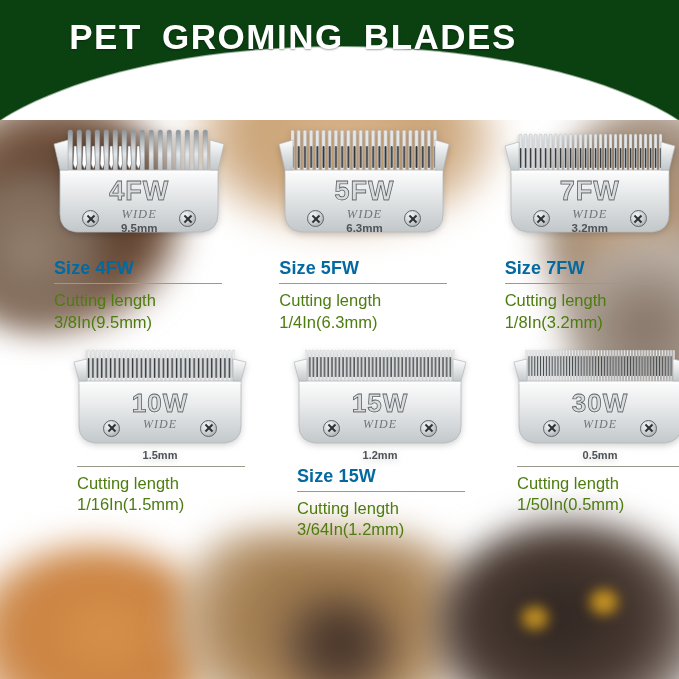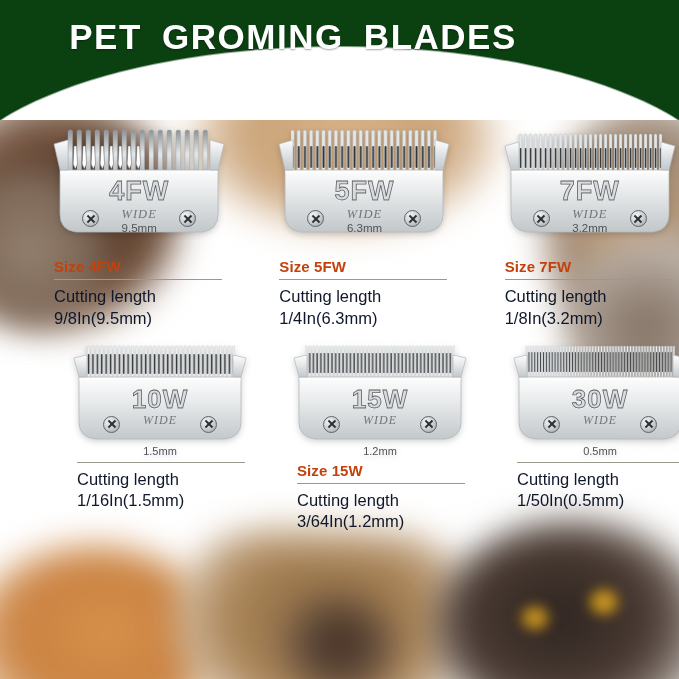--- a/index.html
+++ b/index.html
@@ -120,21 +120,21 @@
   }
   .row-2 .lbl-wide { top:69px; font-size:12px; }
 
   .lbl-mm {
     position:absolute;
     left:0; width:100%;
     text-align:center;
     top:96px;
     font-family:"Liberation Sans", sans-serif;
     font-size:11.5px;
-    font-weight:normal;
+    font-weight:bold;
     color:#4f5357;
   }
   .row-2 .lbl-mm { top:101px; font-size:11px; }
 
   .screw {
     position:absolute;
     width:17px; height:17px;
     border-radius:50%;
     background:radial-gradient(circle at 35% 30%, #f4f5f6 0%, #c9ccce 55%, #9aa0a4 100%);
     border:1.4px solid #5f6468;
@@ -154,36 +154,36 @@
     transform:translate(-50%,-50%) rotate(45deg);
   }
   .screw::after {
     width:2.1px; height:10px;
     transform:translate(-50%,-50%) rotate(-45deg);
   }
 
   
   .caption { padding-left:4px; }
   .cap-title {
-    font-size:15px;
+    font-size:18px;
     font-weight:bold;
-    color:#c2410c;
+    color:#0369a1;
     letter-spacing:0.1px;
     padding-bottom:4px;
     font-family:"Liberation Sans", sans-serif;
   }
   .cap-rule {
     height:1px;
     width:168px;
     background:#9a9a8c;
     margin-bottom:6px;
   }
   .cap-line {
     font-size:16.5px;
-    color:#0f172a;
+    color:#4d7c0f;
     line-height:1.32;
     font-family:"Liberation Sans", sans-serif;
   }
 </style>
 </head>
 <body>
 
 <div id="stage">
 
   <div class="bg-layer">
@@ -269,21 +269,21 @@
             <div class="lbl-wide">WIDE</div>
             <div class="lbl-mm">9.5mm</div>
             <div class="screw left"></div>
             <div class="screw right"></div>
           </div>
         </div>
         <div class="caption">
           <div class="cap-title">Size 4FW</div>
           <div class="cap-rule"></div>
           <div class="cap-line">Cutting length</div>
-          <div class="cap-line">9/8In(9.5mm)</div>
+          <div class="cap-line">3/8In(9.5mm)</div>
         </div>
       </div>
 
       <div class="cell">
         <div class="blade-wrap">
           <div class="blade">
             <svg viewBox="0 0 174 118" xmlns="http://www.w3.org/2000/svg">
               <defs>
                 <linearGradient id="steel5" x1="0" y1="0" x2="0" y2="1">
                   <stop offset="0%" stop-color="#fdfdfd"></stop>

